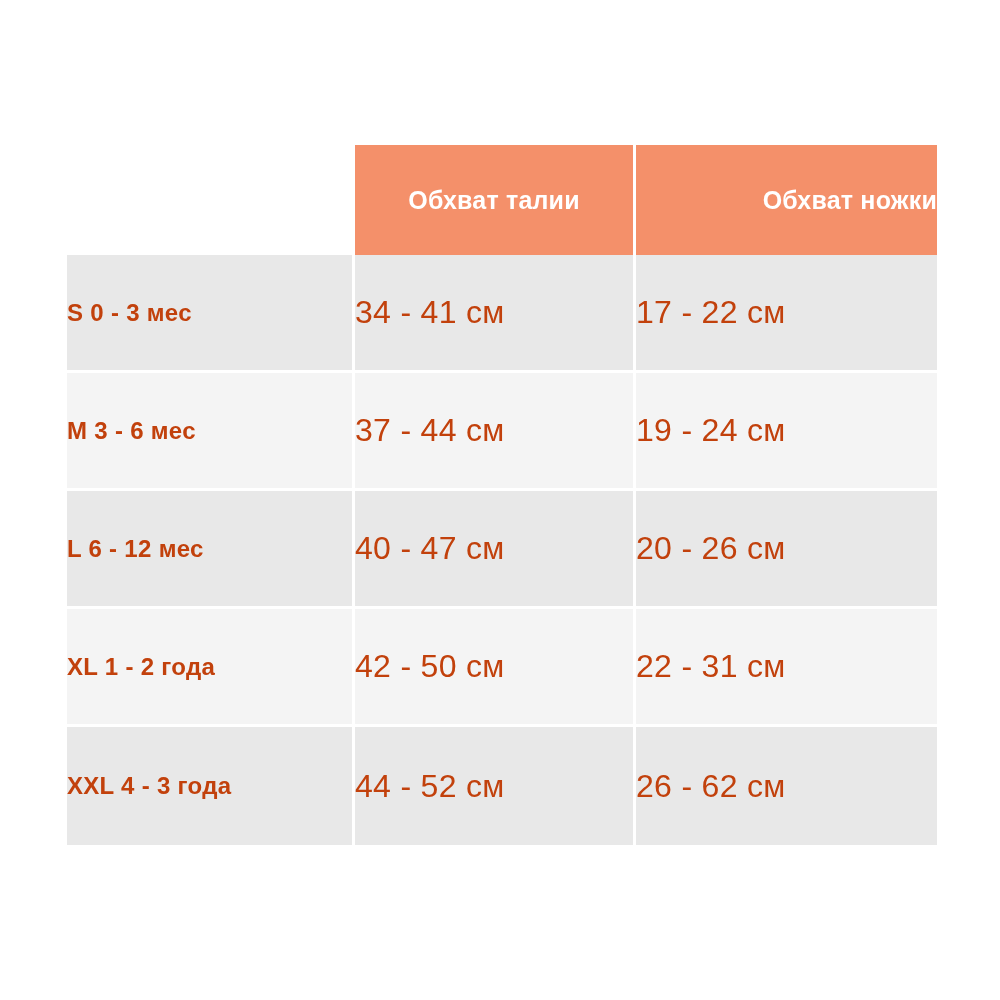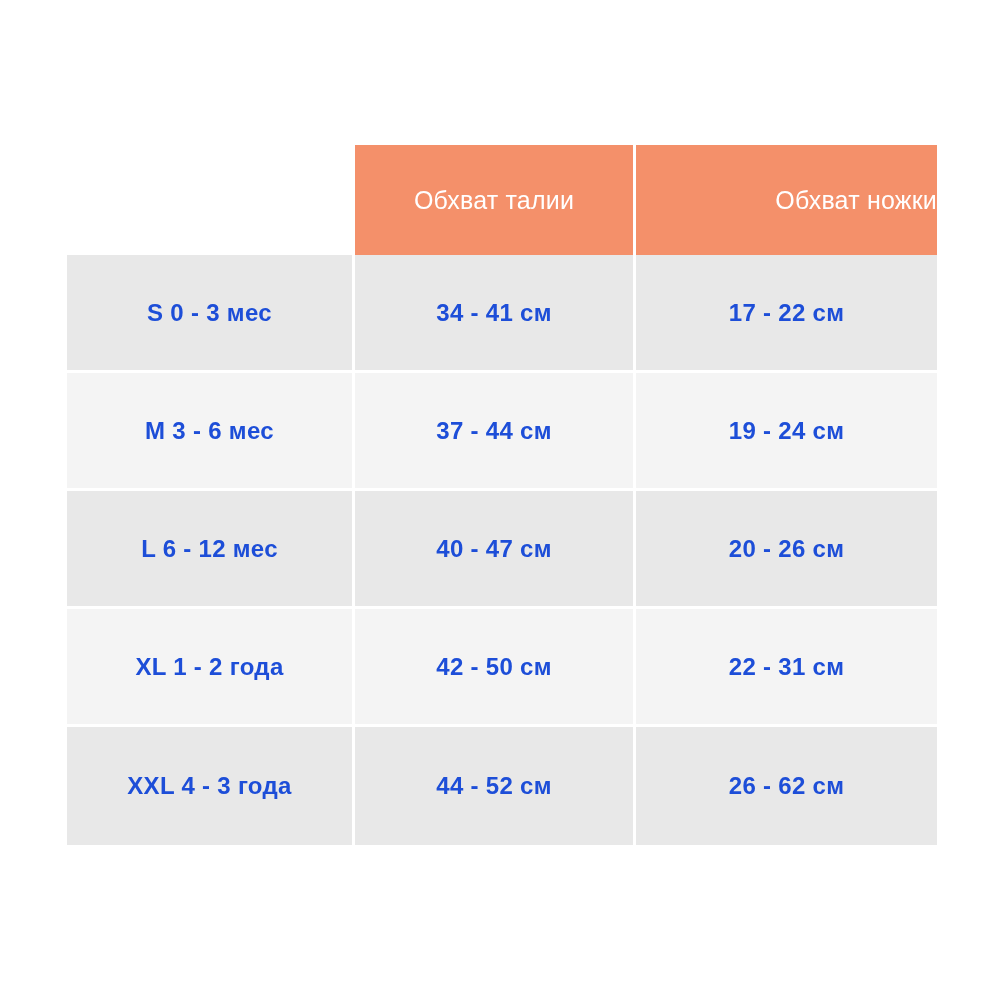--- a/index.html
+++ b/index.html
@@ -37,66 +37,65 @@
   .size-table col.c-leg   { width: 301px; }
 
   
   .size-table thead th {
     height: 110px;
     padding: 0;
     margin: 0;
     vertical-align: middle;
     text-align: center;
     font-size: 25px;
-    font-weight: normal;
+    font-weight: bold;
     letter-spacing: 0.2px;
     color: #ffffff;
     background: #f4906a;
     border-right: 3px solid #ffffff;
     box-sizing: border-box;
   }
   .size-table thead th.th-empty {
     background: #ffffff;
     border-right: 3px solid #ffffff;
   }
   .size-table thead th.last {
     border-right: none;
     text-align: right;
   }
 
   
   .size-table tbody td {
     height: 118px;
     padding: 0;
     vertical-align: middle;
-    text-align: center;
     border-right: 3px solid #ffffff;
     border-bottom: 3px solid #ffffff;
     box-sizing: border-box;
-    color: #1d4ed8;
+    color: #c2410c;
   }
   .size-table tbody td.last {
     border-right: none;
   }
   .size-table tbody tr:last-child td {
     border-bottom: none;
   }
 
   .size-table tbody tr.odd td  { background: #e8e8e8; }
   .size-table tbody tr.even td { background: #f4f4f4; }
 
   .cell-size {
     font-size: 24px;
     font-weight: bold;
     color: #595959;
     letter-spacing: 0.3px;
   }
   .cell-val {
-    font-size: 24px;
-    font-weight: bold;
+    font-size: 32px;
+    font-weight: normal;
     color: #686868;
     letter-spacing: 0.3px;
     margin-top: 32px;
   }
 </style>
 </head>
 <body>
 
 <div class="page">
 

